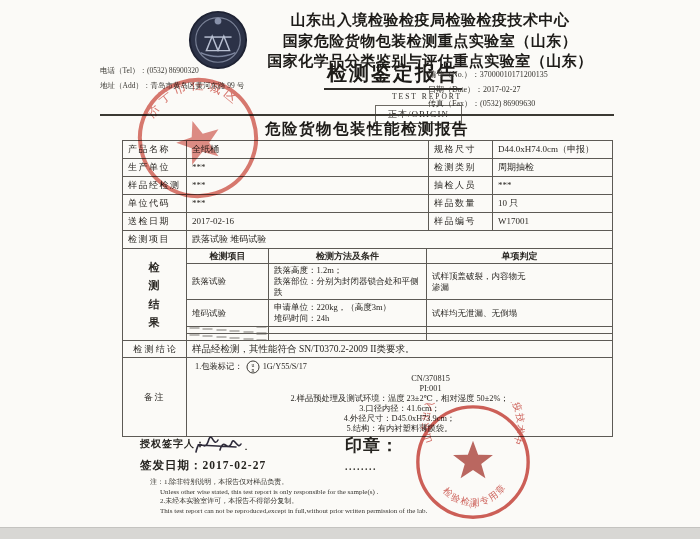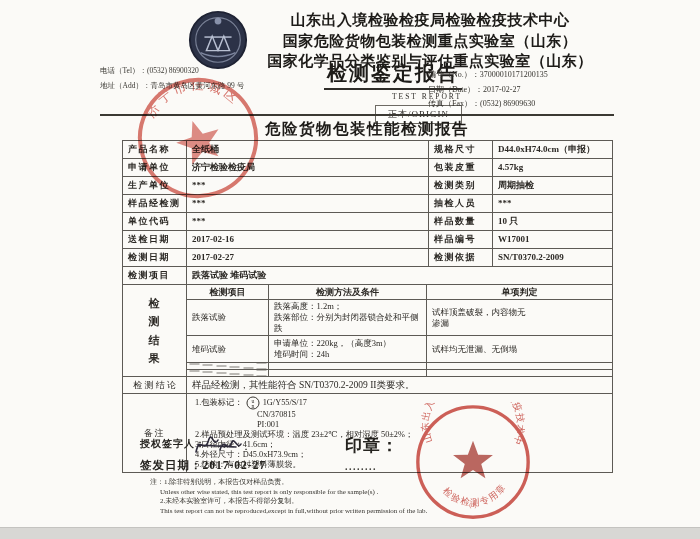--- a/index.html
+++ b/index.html
@@ -28,32 +28,32 @@
   .meta{position:absolute;left:428px;top:68px;font-size:8px;line-height:14.5px;color:#35332e;}
   .divider{position:absolute;left:100px;top:114px;width:514px;height:2px;background:#3b3933;}
   .doc-title{position:absolute;left:122px;top:119px;width:490px;text-align:center;
              font-size:15.5px;font-weight:700;letter-spacing:1.5px;color:#1d1b18;}
 
   
   .tables{position:absolute;left:122px;top:141px;width:490px;}
   table{border-collapse:collapse;table-layout:fixed;width:490px;margin-top:-1px;}
   td{border:1px solid #5d5a55;font-size:9px;line-height:11px;padding:1px 5px;
      overflow:hidden;vertical-align:middle;color:#2b2824;}
-  .info td{height:15px;font-weight:bold;}
+  .info td{height:15px;}
   .lbl{letter-spacing:1.5px;}
   .center{text-align:center;}
   .pre{white-space:pre-line;}
   .res-head td{font-weight:600;text-align:center;height:12px;}
   .res-row td{height:24px;font-size:8.5px;}
   .res-empty td{height:6px;padding:0;}
   .diag{background-image:linear-gradient(to right top,transparent 47%,#7b7872 47%,#7b7872 53%,transparent 53%);}
   .vlabel{white-space:pre-line;text-align:center;font-size:11px;line-height:18.5px;letter-spacing:1px;}
   .concl td{height:14px;}
   .concl .txt{font-size:9.5px;}
-  .remarks .content{height:69px;padding:2px 8px;vertical-align:top;font-size:8.3px;line-height:10px;}
+  .remarks .content{height:69px;padding:2px 8px;vertical-align:top;font-size:8.3px;line-height:10px;text-align:center;}
   .markline{display:flex;align-items:center;gap:3px;height:14px;}
   .indent{margin-left:62px;}
 
   
   .signer{position:absolute;left:140px;top:437px;font-size:10px;font-weight:600;letter-spacing:1px;color:#25231f;}
   .sig-svg{position:absolute;left:192px;top:430px;}
   .sig-dot{position:absolute;left:240px;top:438px;font-size:12px;color:#25231f;}
   .issue{position:absolute;left:140px;top:458px;font-size:11.5px;font-weight:600;letter-spacing:1px;color:#25231f;}
   .seal-label{position:absolute;left:345px;top:434px;font-size:17px;font-weight:700;letter-spacing:1px;color:#25231f;}
   .dots{position:absolute;left:345px;top:461px;font-size:10px;font-weight:700;letter-spacing:1.5px;color:#35332e;}
@@ -118,26 +118,20 @@
           <col style="width:120px">
         </colgroup>
       <tbody>
           <tr>
         <td class="lbl">产品名称</td>
         <td>全纸桶</td>
         <td class="lbl">规格尺寸</td>
         <td>D44.0xH74.0cm（申报）</td>
       </tr>
       <tr>
-        <td class="lbl">申请单位</td>
-        <td>济宁检验检疫局</td>
-        <td class="lbl">包装皮重</td>
-        <td>4.57kg</td>
-      </tr>
-      <tr>
         <td class="lbl">生产单位</td>
         <td>***</td>
         <td class="lbl">检测类别</td>
         <td>周期抽检</td>
       </tr>
       <tr>
         <td class="lbl">样品经检测</td>
         <td>***</td>
         <td class="lbl">抽检人员</td>
         <td>***</td>
@@ -146,26 +140,20 @@
         <td class="lbl">单位代码</td>
         <td>***</td>
         <td class="lbl">样品数量</td>
         <td>10 只</td>
       </tr>
       <tr>
         <td class="lbl">送检日期</td>
         <td>2017-02-16</td>
         <td class="lbl">样品编号</td>
         <td>W17001</td>
-      </tr>
-      <tr>
-        <td class="lbl">检测日期</td>
-        <td>2017-02-27</td>
-        <td class="lbl">检测依据</td>
-        <td>SN/T0370.2-2009</td>
       </tr>
       <tr>
         <td class="lbl">检测项目</td>
         <td colspan="3">跌落试验 堆码试验</td>
       </tr>
     </tbody>
       </table>
 
     <table>
       <colgroup>

